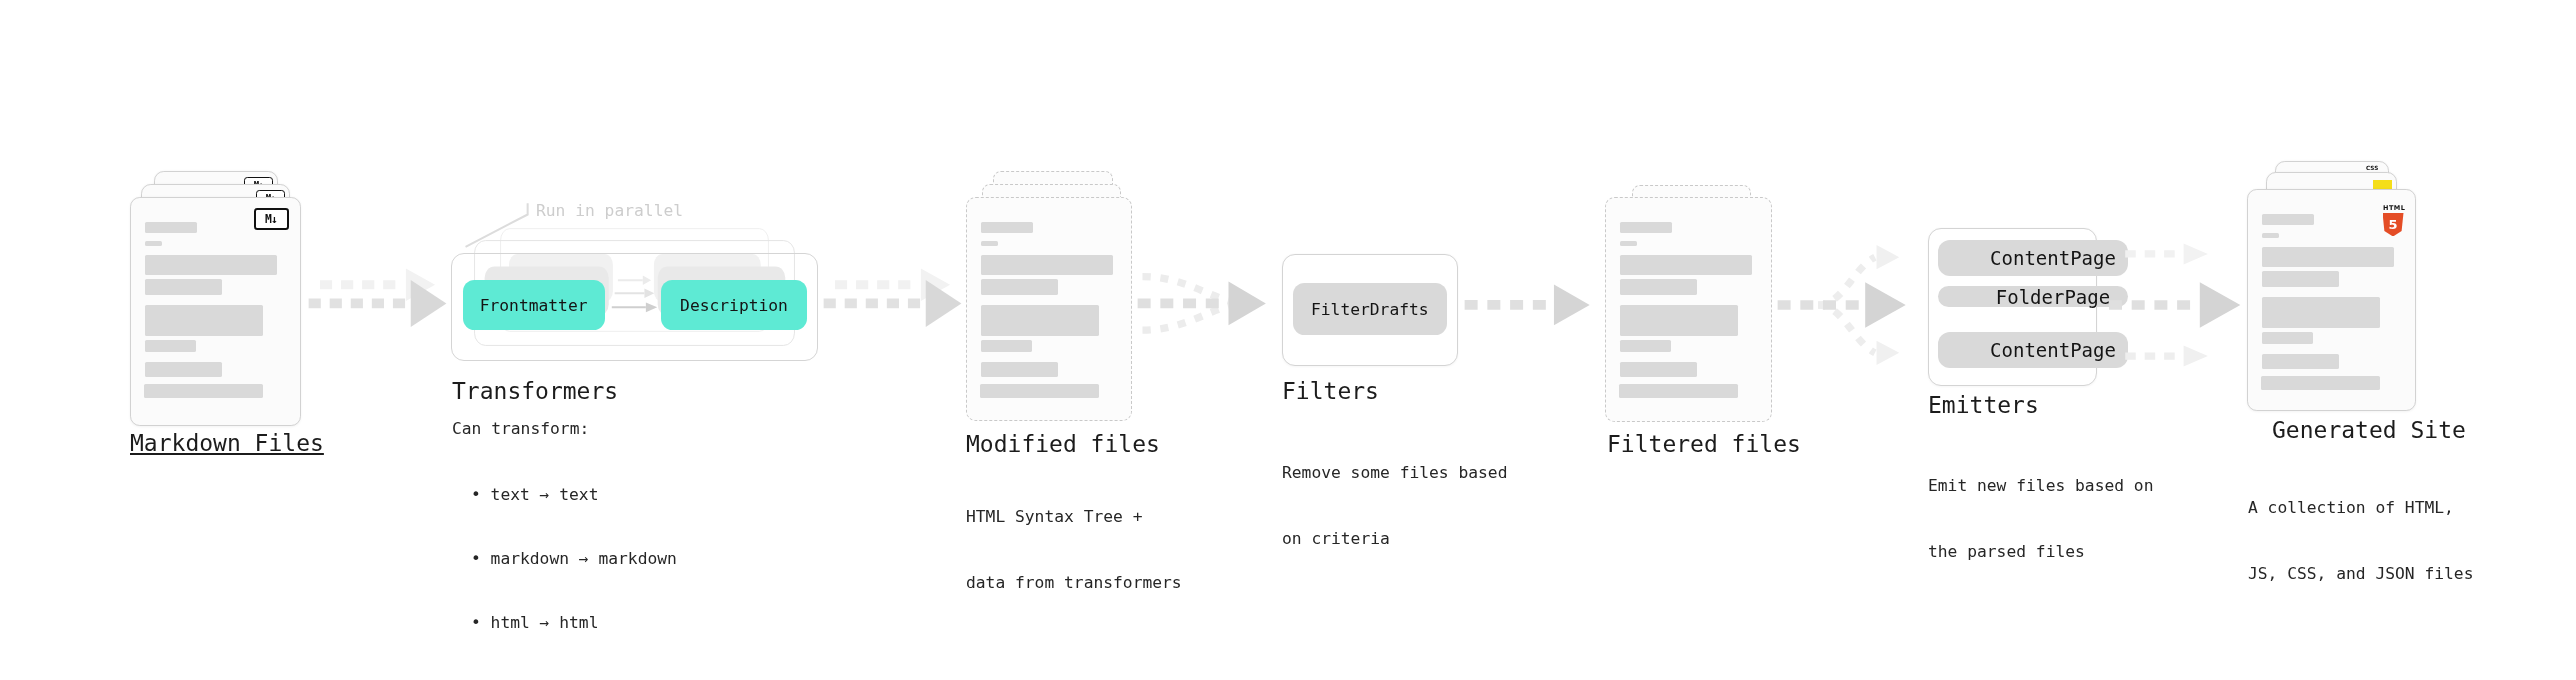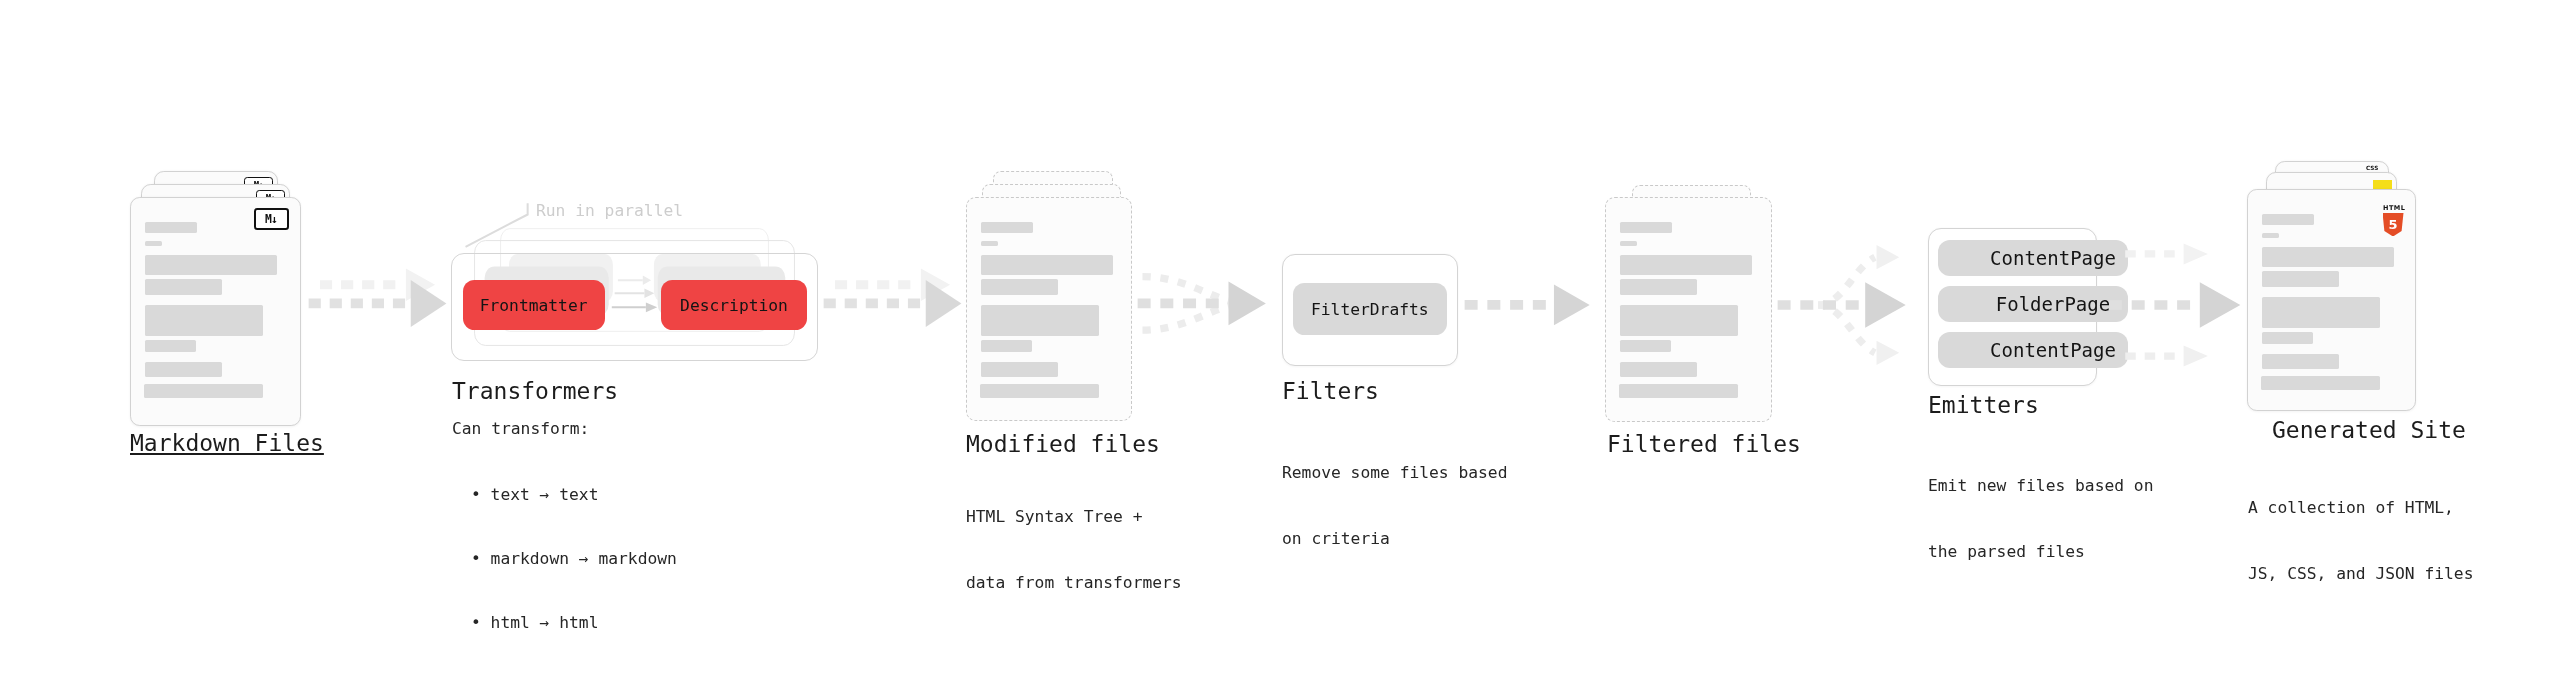--- a/index.html
+++ b/index.html
@@ -19,21 +19,21 @@
   .note-text{position:absolute;font-size:16.3px;color:#cdcdcd;white-space:pre;}
   
   .box{position:absolute;background:#ffffff;border:1.6px solid #d4d4d4;border-radius:13px;
        box-shadow:0 0.8px 2.4px rgba(0,0,0,.04);}
   .pill{position:absolute;background:#d9d9d9;border-radius:11.4px;display:flex;align-items:center;
         justify-content:center;font-size:16.3px;color:#141414;}
   .pill.small{font-size:19px;border-radius:12px;padding-left:40px;}
   
   .t-stack{position:absolute;left:451px;top:253px;width:367px;height:108px;}
   .t-layer{position:absolute;inset:0;border:1.6px solid #d5d5d5;border-radius:13px;}
-  .t-layer .t-pill{position:absolute;top:26px;height:50px;background:#ef4444;border-radius:11.4px;
+  .t-layer .t-pill{position:absolute;top:26px;height:50px;background:#5eead4;border-radius:11.4px;
         display:flex;align-items:center;justify-content:center;font-size:16.3px;color:#141414;}
   .t-pill.left{left:10.6px;width:142px;}
   .t-pill.right{left:209px;width:146px;}
   .t-layer.l2{transform:translateY(-14px) scale(0.874,0.98);border-color:#e3e3e3;}
   .t-layer.l2 .t-pill{background:#e9e9e9;}
   .t-layer.l3{transform:translateY(-27px) scale(0.732,0.96);border-color:#ececec;}
   .t-layer.l3 .t-pill{background:#f1f1f1;}
   .t-arrow{position:absolute;left:158px;top:46px;}
   .t-arrow line{stroke:#cfcfcf;stroke-width:2.5px;}
   .t-arrow polygon{fill:#cfcfcf;}
@@ -210,21 +210,21 @@
     <polygon points="124,11 124,41 152,26" fill="#f0f0f0"></polygon>
     <path d="M 52 85 C 82 85 95 130 122 144" fill="none" stroke="#ededed" stroke-width="9" stroke-dasharray="10 12"></path>
     <polygon points="124,129 124,159 152,144" fill="#f0f0f0"></polygon>
     <line x1="2" y1="85" x2="108" y2="85" stroke="#dfdfdf" stroke-width="12" stroke-dasharray="16 12"></line>
     <polygon points="110,57 110,113 160,85" fill="#d4d4d4"></polygon>
   </svg>
 
   <div class="stage">
     <div class="box" style="left:1928px;top:228px;width:167px;height:156px;">
       <div class="pill small" style="left:9px;top:10.6px;width:150px;height:36px;">ContentPage</div>
-      <div class="pill small" style="left:9px;top:57px;width:150px;height:36px;">FolderPage</div>
+      <div class="pill small" style="left:9px;top:57px;width:150px;height:21px;">FolderPage</div>
       <div class="pill small" style="left:9px;top:103px;width:150px;height:36px;">ContentPage</div>
     </div>
     <div class="stage-title" style="left:1928px;top:393px;">Emitters</div>
     <div class="caption" style="left:1928px;top:431px;">
       <div>Emit new files based on</div>
       <div>the parsed files</div>
     </div>
   </div>
 
   <svg class="arrow-svg" style="left:2109px;top:236px;" width="150" height="138" viewBox="0 0 185 170">

